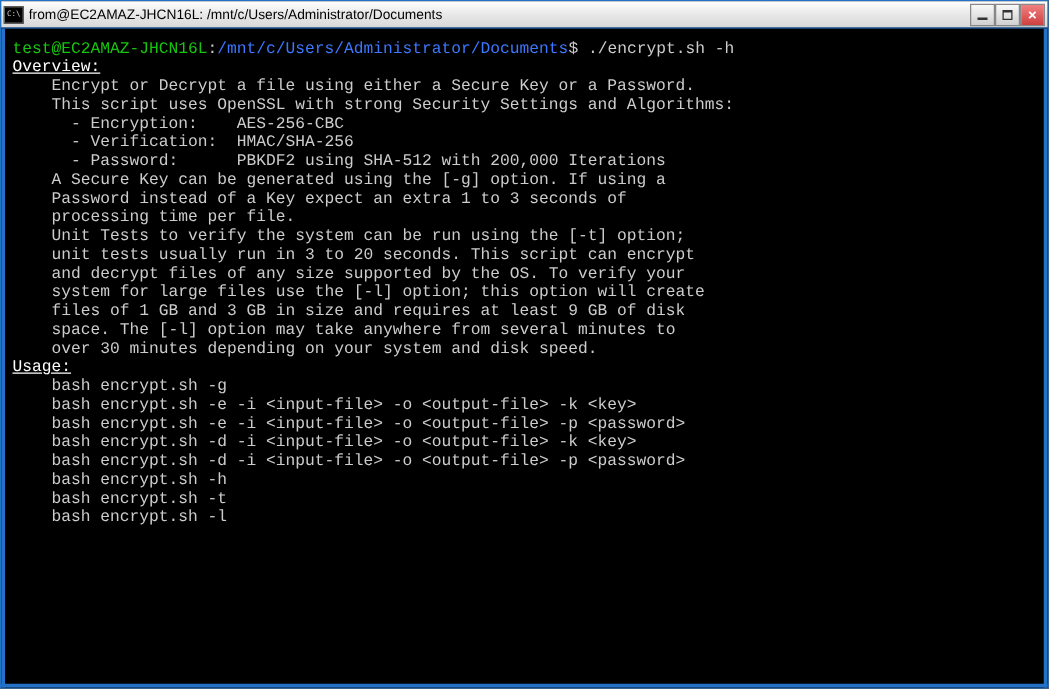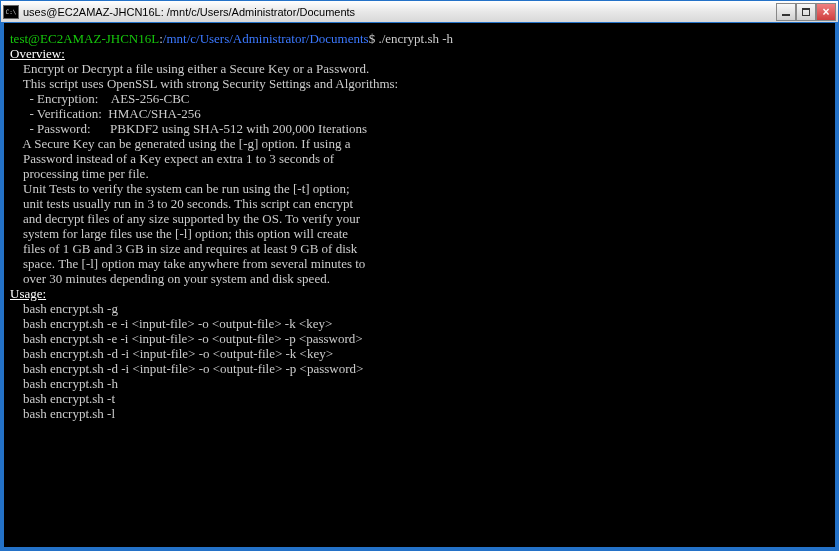--- a/index.html
+++ b/index.html
@@ -69,21 +69,21 @@
       background: linear-gradient(to bottom, #f08080, #d04040);
       color: #fff;
     }
     .btn-min-line { width: 8px; height: 2px; background: #333; margin-top: 6px;}
     .btn-max-box { width: 8px; height: 8px; border: 1px solid #333; border-top-width: 2px;}
     .btn-close-x { font-weight: bold; font-size: 12px; color: #fff;}
     .terminal {
       flex: 1;
       background: #000;
       padding: 8px 6px;
-      font-family: Liberation Serif, serif;
+      font-family: Liberation Mono, monospace;
       font-size: 13px;
       line-height: 15px;
       color: #cccccc;
       overflow: hidden;
       white-space: pre;
       border: 3px solid #2472c8;
       border-top: none;
     }
     .prompt-user { color: #16c60c; }
     .prompt-sep { color: #cccccc; }
@@ -94,21 +94,21 @@
     .line { display: block; }
   </style>
 </head>
 <body>
 
 <div class="window">
   <div class="titlebar">
     <div class="titlebar-icon">
       <span class="titlebar-icon-text">C:\</span>
     </div>
-    <div class="titlebar-title">uses@EC2AMAZ-JHCN16L: /mnt/c/Users/Administrator/Documents</div>
+    <div class="titlebar-title">from@EC2AMAZ-JHCN16L: /mnt/c/Users/Administrator/Documents</div>
     <div class="titlebar-buttons">
       <div class="titlebar-btn">
           <div class="btn-min-line"></div>
         </div>
       <div class="titlebar-btn">
           <div class="btn-max-box"></div>
         </div>
       <div class="titlebar-btn close">
           <span class="btn-close-x">×</span>
         </div>

